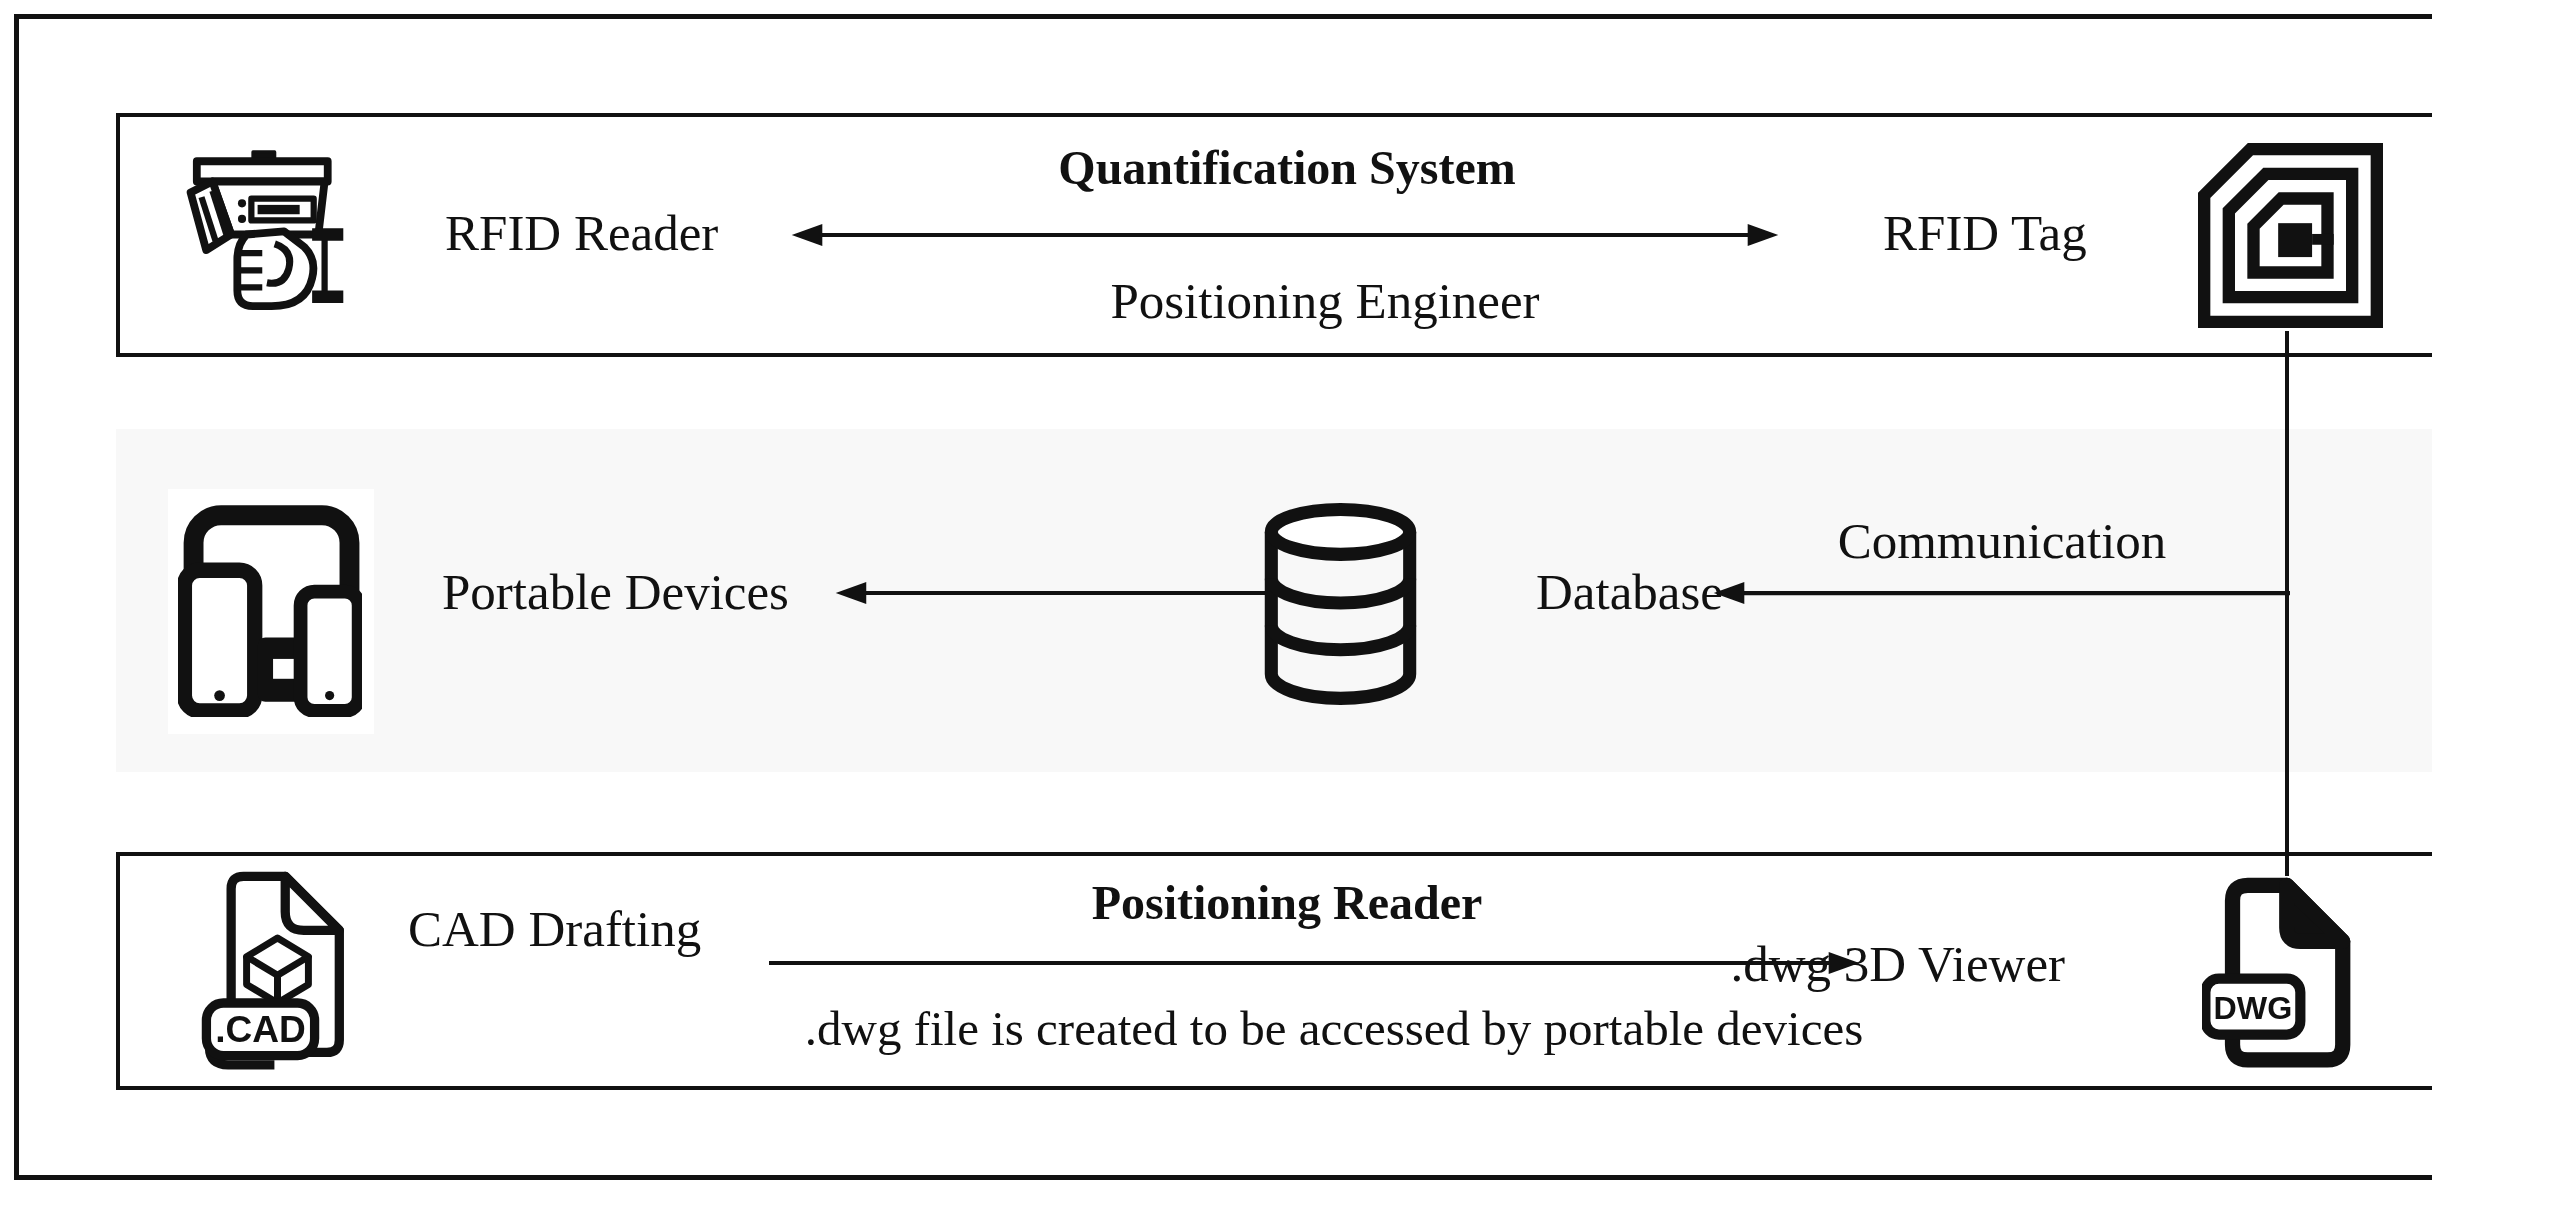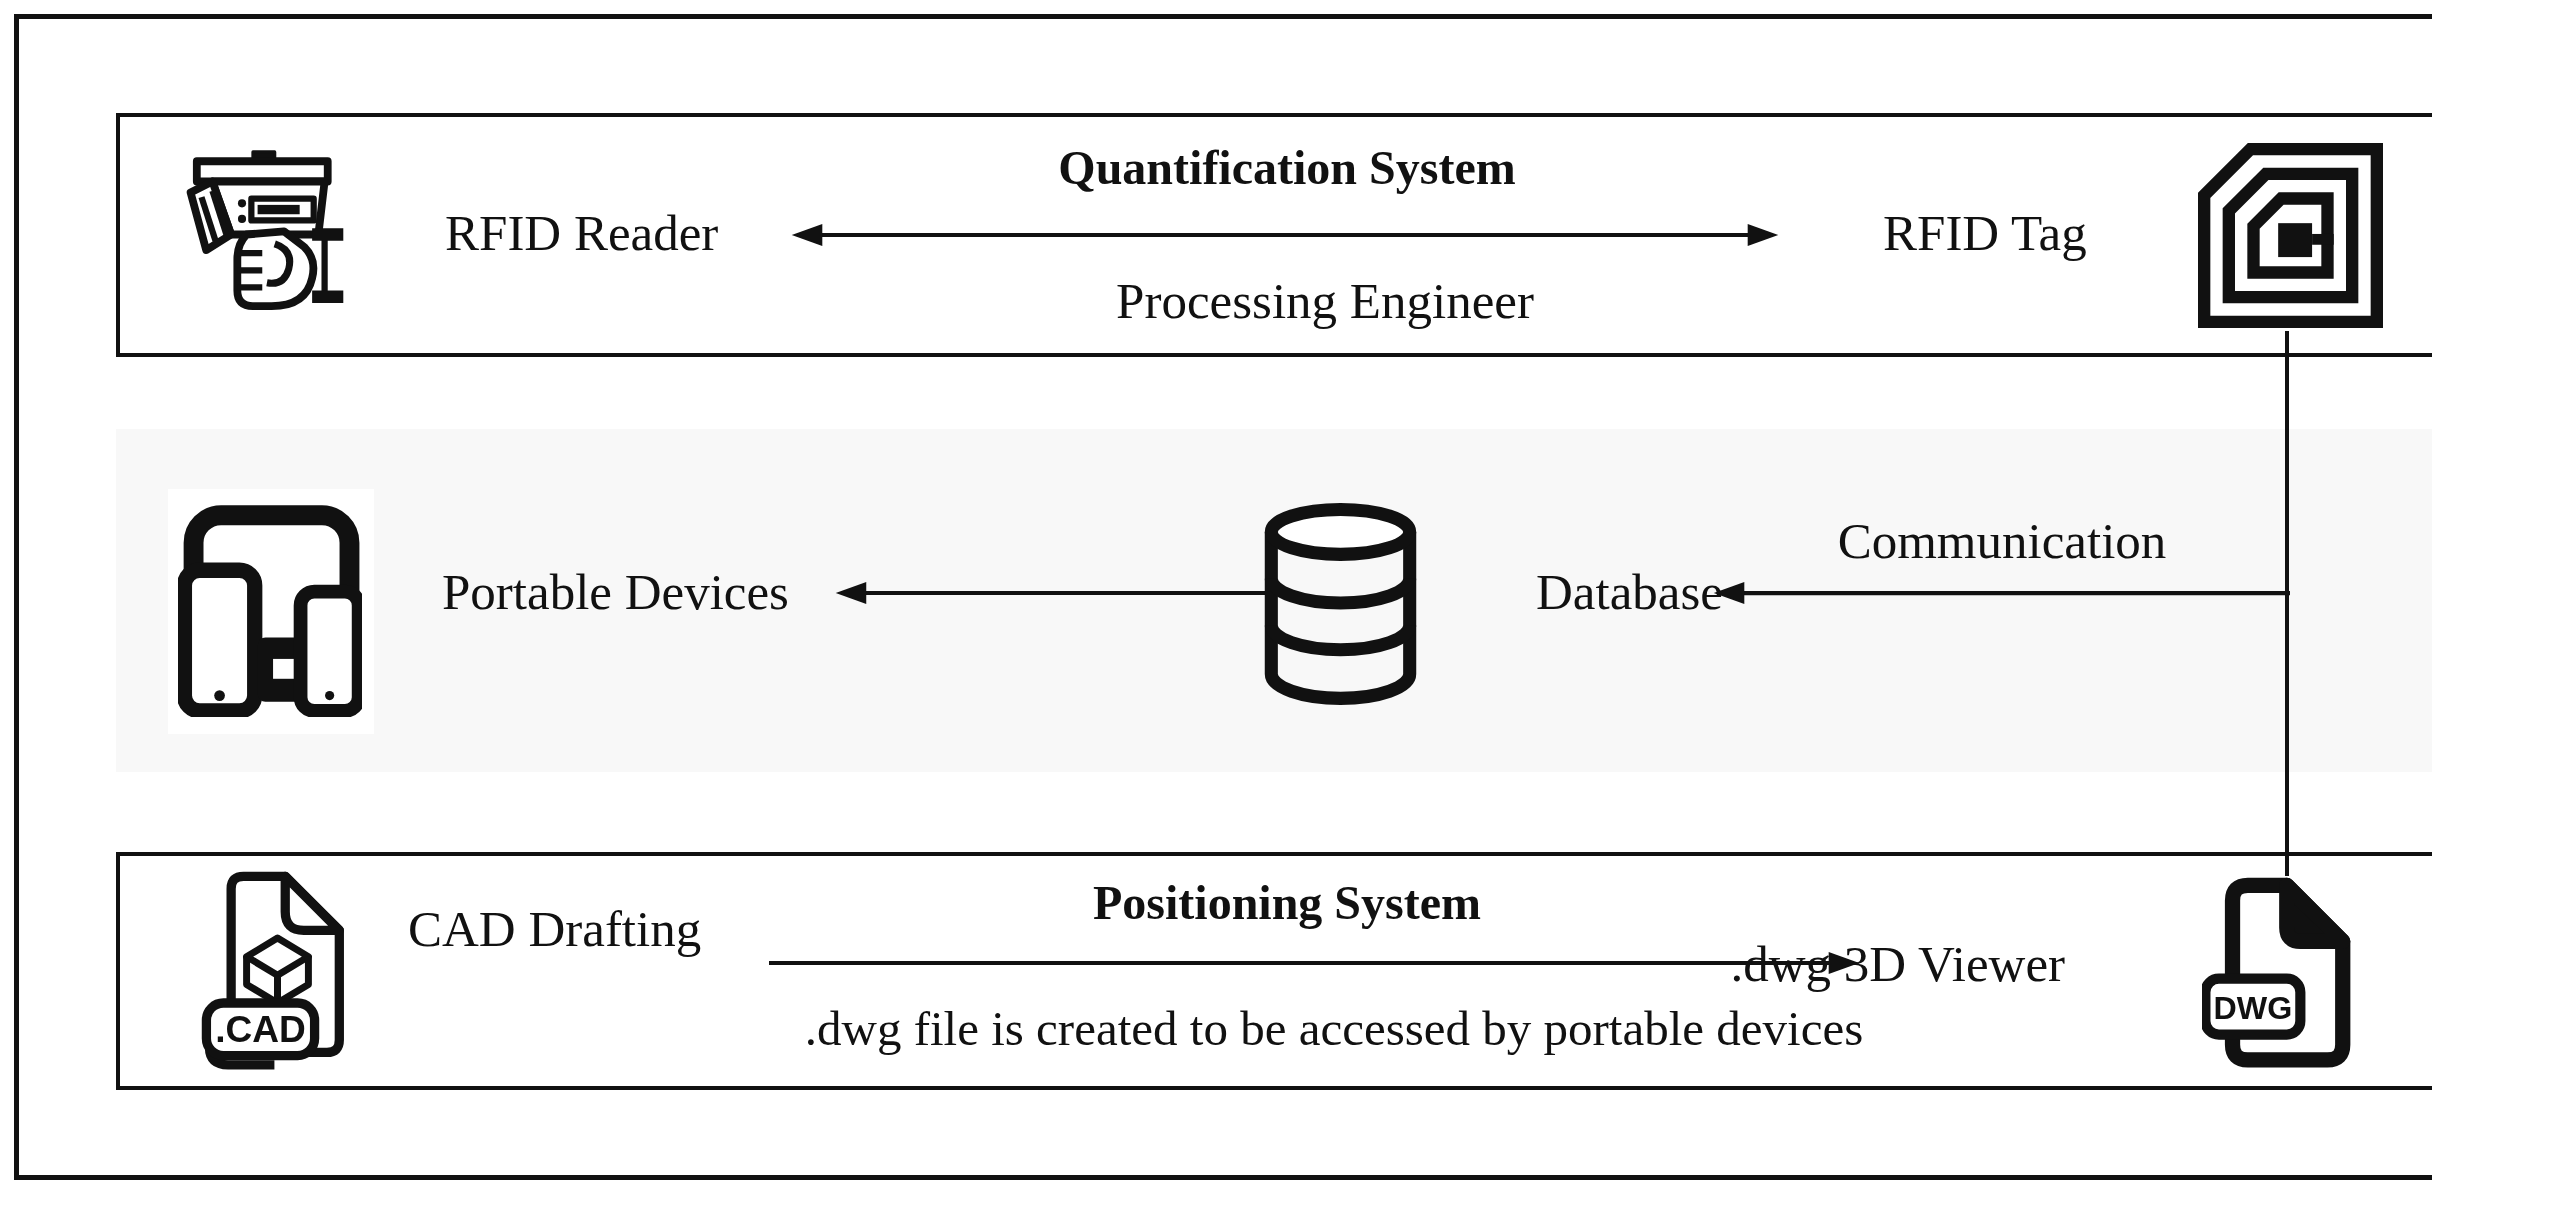--- a/index.html
+++ b/index.html
@@ -61,21 +61,21 @@
   </svg>
 
   <div class="abs label" style="left:445px;top:208px;">RFID Reader</div>
 
   <svg class="abs" style="left:790px;top:218px;" width="990" height="34" viewBox="0 0 1165 40">
     <line x1="30" y1="20" x2="1135" y2="20" stroke="#111" stroke-width="5"></line>
     <polygon points="2,20 38,7 38,33" fill="#111"></polygon>
     <polygon points="1163,20 1127,7 1127,33" fill="#111"></polygon>
   </svg>
 
-  <div class="abs label centered" style="left:1325px;top:276px;">Processing Engineer</div>
+  <div class="abs label centered" style="left:1325px;top:276px;">Positioning Engineer</div>
 
   <div class="abs label" style="left:1883px;top:208px;">RFID Tag</div>
 
   <svg class="abs" style="left:2198px;top:143px;" width="185" height="185" viewBox="0 0 120 120">
     <g stroke="#111" stroke-width="8" fill="none">
       <path d="M34 4 H116 V116 H4 V34 Z"></path>
       <path d="M44 20 H100 V100 H20 V44 Z"></path>
       <path d="M54 36 H84 V84 H36 V54 Z"></path>
     </g>
     <rect x="52" y="52" width="22" height="22" fill="#111"></rect>
@@ -112,21 +112,21 @@
 
   <div class="abs label" style="left:1536px;top:567px;">Database</div>
 
   <div class="abs label centered" style="left:1986px;top:516px;margin-left:16px;">Communication</div>
 
   <svg class="abs" style="left:1712px;top:576px;" width="578" height="34" viewBox="0 0 680 40">
     <line x1="28" y1="20" x2="680" y2="20" stroke="#111" stroke-width="5"></line>
     <polygon points="2,20 38,7 38,33" fill="#111"></polygon>
   </svg>
 
-  <div class="abs title centered" style="left:1287px;top:879px;">Positioning System</div>
+  <div class="abs title centered" style="left:1287px;top:879px;">Positioning Reader</div>
 
   <svg class="abs" style="left:200px;top:867px;" width="155" height="204" viewBox="0 0 100 132">
     <g stroke="#111" stroke-width="6" stroke-linejoin="round">
       <path d="M20 14 Q20 6 28 6 H55 L90 41 V112 Q90 120 82 120 H28 Q20 120 20 112 Z" fill="#fff"></path>
       <path d="M55 6 V29 Q55 41 67 41 H90 Z" fill="#fff"></path>
       <path d="M18 104 Q6 107 6 117 Q6 128 18 128 H48" fill="#fff"></path>
       <g stroke-width="4.5" fill="none">
         <path d="M50 46 L70 58 L50 70 L30 58 Z"></path>
         <path d="M30 58 V76 L50 88 L70 76 V58"></path>
         <path d="M50 70 V88"></path>

